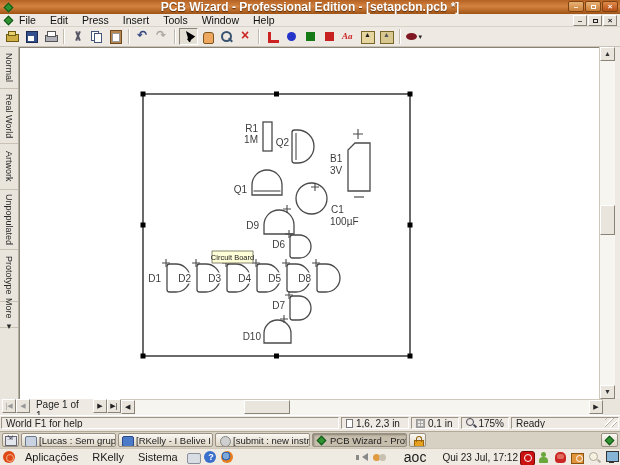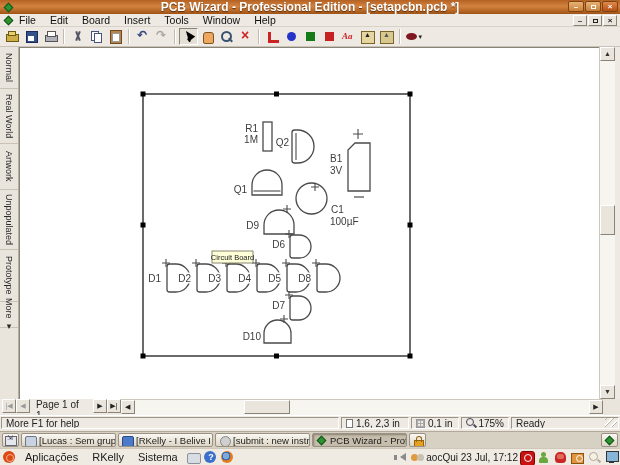--- a/index.html
+++ b/index.html
@@ -130,42 +130,42 @@
   .i-user::before{left:4px;top:1px;width:5px;height:5px;background:#6aa73c;border-radius:50%}
   .i-user::after{left:2px;top:6px;width:9px;height:6px;background:#6aa73c;border-radius:4px 4px 1px 1px}
   .i-hand::before{left:1px;top:1px;width:11px;height:11px;background:#cc2525;border-radius:45% 45% 35% 35%}
   .i-hand::after{left:3px;top:3px;width:7px;height:5px;background:#e06a5a;border-radius:40%}
   .i-shot::before{left:0;top:2px;width:11px;height:9px;background:#e2943c;border:1px solid #8a5512}
   .i-shot::after{left:5px;top:4px;width:5px;height:5px;border:1.5px solid #fff;border-radius:50%}
   .i-search::before{left:1px;top:1px;width:7px;height:7px;border:1.5px solid #b0a898;border-radius:50%;background:#f5f0e0}
   .i-search::after{left:9px;top:9px;width:4px;height:2px;background:#b0a898;transform:rotate(45deg)}
   .i-mon::before{left:1px;top:0;width:11px;height:9px;background:#87b5d8;border:1.5px solid #333}
   .i-mon::after{left:4px;top:10px;width:5px;height:2px;background:#333}
-  .tray-label{font-size:10px;margin:0 0}
+  .tray-label{font-size:14px;margin:0 16px}
   .clock{font-size:10px;margin:0 0}
 </style>
 </head>
 <body>
 
 <div class="abs titlebar">
   <span class="diamond app-icon"></span>
   <span class="title-text">PCB Wizard - Professional Edition - [setapcbn.pcb *]</span>
   <span class="tb-btns" id="titlebar-buttons">
       <span class="tbb">–</span>
       <span class="tbb"><span class="sq"></span></span>
       <span class="tbb close">×</span>
     </span>
 </div>
 
 <div class="abs menubar">
   <span class="diamond" style="margin-left:5px"></span>
   <span id="menu-items" style="display:flex">
       <span class="menu-item">File</span>
       <span class="menu-item">Edit</span>
-      <span class="menu-item">Board</span>
+      <span class="menu-item">Press</span>
       <span class="menu-item">Insert</span>
       <span class="menu-item">Tools</span>
       <span class="menu-item">Window</span>
       <span class="menu-item">Help</span>
     </span>
   <span class="mdi-btns" id="mdi-buttons">
       <span class="mdib">–</span>
       <span class="mdib"><span class="sq"></span></span>
       <span class="mdib">×</span>
     </span>
@@ -342,21 +342,21 @@
   <div class="hscroll">
     <div class="pnb hs-left">◀</div>
     <div class="hthumb"></div>
     <div class="pnb hs-right">▶</div>
   </div>
   <div class="corner"></div>
 </div>
 
 <div class="abs statusbar">
   <div class="sp sp-help">
-    <span>More F1 for help</span>
+    <span>World F1 for help</span>
   </div>
   <div class="sp" style="flex:0 0 68px">
     <span class="i-page"></span>
     <span>1,6, 2,3 in</span>
   </div>
   <div class="sp" style="flex:0 0 48px">
     <span class="i-grid"></span>
     <span>0,1 in</span>
   </div>
   <div class="sp" style="flex:0 0 48px">

